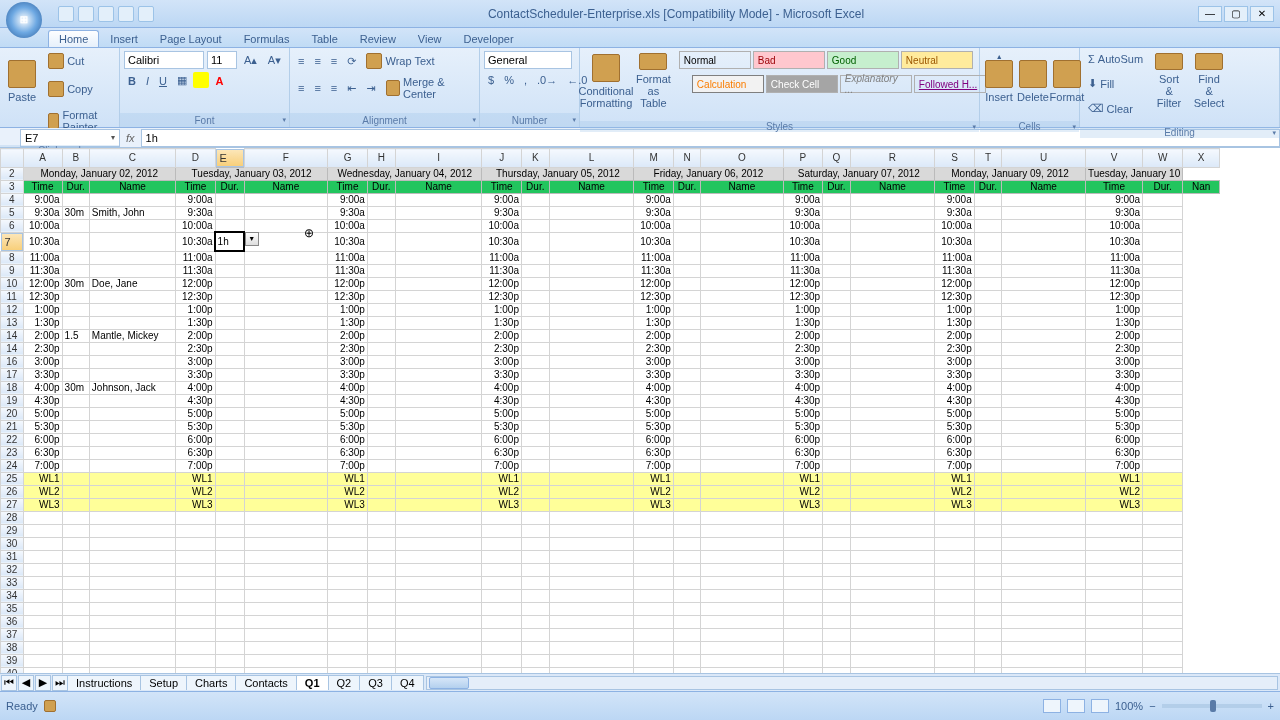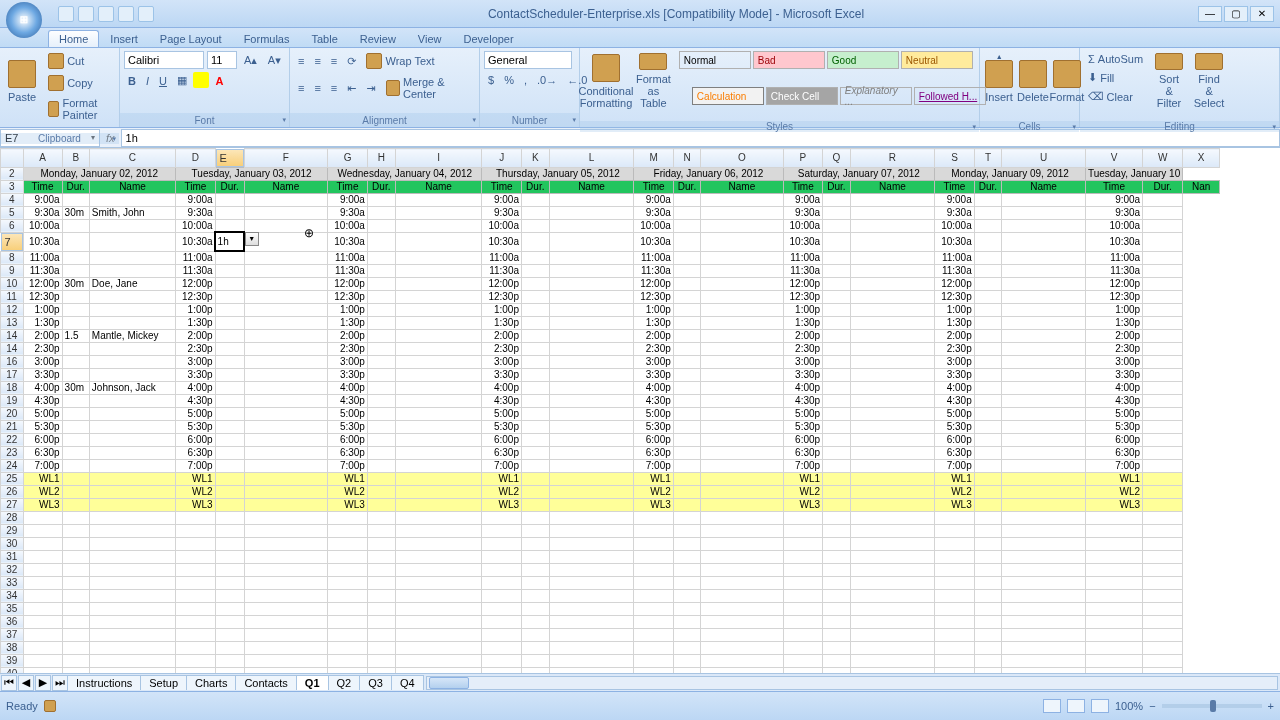--- a/index.html
+++ b/index.html
@@ -22,34 +22,34 @@
 
 .ribbon { height:80px; background:linear-gradient(#e6f0fb,#cfe2f7); display:flex; border-bottom:1px solid #8db2e3; }
 .group { border-right:1px solid #b3cee9; display:flex; flex-direction:column; }
 .gbody { flex:1; display:flex; align-items:flex-start; padding:3px 4px; gap:4px; }
 .glabel { height:14px; font-size:10px; color:#5a7ba8; text-align:center; background:rgba(160,195,232,.3); display:flex; align-items:center; justify-content:center; position:relative;margin-top:7px; }
 .glabel::after { content:"▾"; position:absolute; right:3px; font-size:7px; }
 .btn { border:1px solid transparent; padding:1px 3px; border-radius:2px; display:flex; align-items:center; gap:3px; color:#3c6090; cursor:pointer; }
 .bigbtn { flex-direction:column; width:44px; height:60px; justify-content:center; text-align:center; font-size:10px; }
 .ico { width:16px; height:16px; background:#d0a050; border:1px solid #a07030; border-radius:2px; }
 .ico.big { width:28px; height:28px; }
-.vcol { display:flex; flex-direction:column; gap:2px; }
+.vcol { display:flex; flex-direction:column; gap:8px; }
 .sel { border:1px solid #a8c4e2; background:#fff; height:18px; padding:0 3px; display:flex; align-items:center; font-size:11px; }
 .stylebox { border:1px solid #b0b0b0; width:72px; height:18px; padding:1px 4px; font-size:10px; display:flex; align-items:center; }
 .sgood { background:#c6efce; color:#006100; }
 .sbad { background:#ffc7ce; color:#9c0006; }
 .sneut { background:#ffeb9c; color:#9c5700; }
 .scalc { background:#f2f2f2; color:#fa7d00; border-color:#7f7f7f;margin-left:13px; }
 .scheck { background:#a5a5a5; color:#fff; }
 .sfh { color:#800080; text-decoration:underline; }
 .sexp { color:#7f7f7f; font-style:italic; }
 
 
 .fbar { height:20px; border-bottom:1px solid #a8c4e2; display:flex; align-items:center; background:#e9f1fb; }
-.namebox { width:100px; height:18px; border:1px solid #a8c4e2; background:#fff; margin-left:0; display:flex; align-items:center; padding:0 4px; }
+.namebox { width:100px; height:18px; border:1px solid #a8c4e2; background:#fff; margin-left:20px; display:flex; align-items:center; padding:0 4px; }
 .namebox::after { content:"▾"; margin-left:auto; font-size:8px; color:#555; }
 .fx { margin:0 6px; font-style:italic; color:#666; }
 .finput { flex:1; height:18px; border:1px solid #a8c4e2; background:#fff; padding:0 4px; display:flex; align-items:center; }
 
 
 .gridwrap { flex:1; overflow:hidden; position:relative; background:#fff; }
 table { border-collapse:collapse; width:1220px; }
 th,td { border:1px solid #d4d4d4; height:13px; font-size:10px; padding:0 2px; white-space:nowrap; }
 th { background:linear-gradient(#f5f9fe,#dbe8f8); color:#333; font-weight:normal; text-align:center; }
 th.sel { background:linear-gradient(#fce6b8,#f8cf7a); }
@@ -206,21 +206,21 @@
   <div class="group" style="width:400px">
     <div class="gbody">
       <div class="btn bigbtn">
           <span class="ico big"></span>
           <span>Conditional Formatting</span>
         </div>
       <div class="btn bigbtn">
           <span class="ico big"></span>
           <span>Format as Table</span>
         </div>
-      <div class="vcol" style="gap:18px">
+      <div class="vcol" style="gap:6px">
         <div style="display:flex;gap:2px">
           <div class="stylebox">Normal</div>
           <div class="stylebox sbad">Bad</div>
           <div class="stylebox sgood">Good</div>
           <div class="stylebox sneut">Neutral</div>
         </div>
         <div style="display:flex;gap:2px">
           <div class="stylebox scalc">Calculation</div>
           <div class="stylebox scheck">Check Cell</div>
           <div class="stylebox sexp">Explanatory ...</div>

